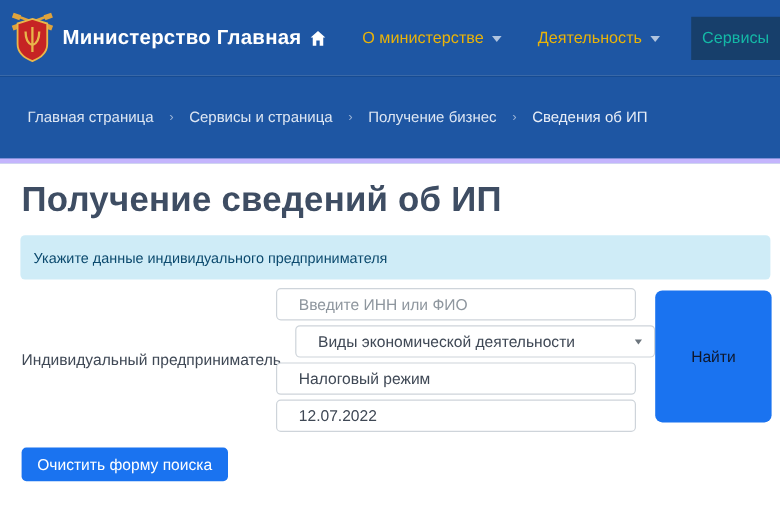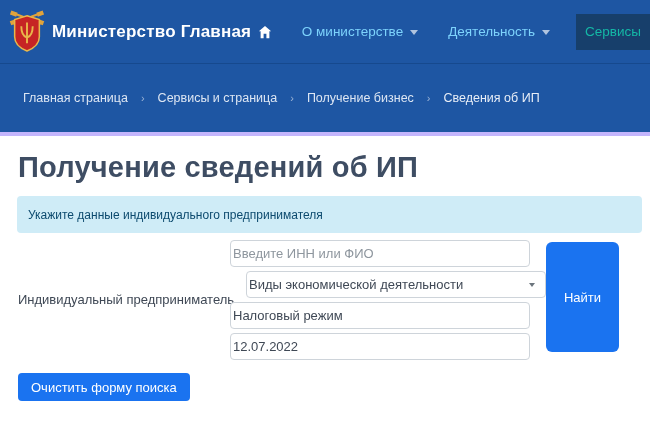--- a/index.html
+++ b/index.html
@@ -12,21 +12,21 @@
     background:#1e56a3; display:flex; align-items:center;
   }
   .brand { position:absolute; left:8px; top:8px; display:flex; align-items:center; }
   .brand-emblem { width:38px; height:46px; margin-right:6px; }
   .brand-text { color:#fff; }
   .brand-title { font-size:17px; font-weight:bold; line-height:19px; letter-spacing:.2px; }
   .brand-subtitle { font-size:9.5px; font-weight:bold; line-height:11px; margin-top:1px; color:#e9eff8; }
 
   .topnav { position:absolute; right:0; top:0; height:63px; display:flex; align-items:center; }
   .nav-item {
-    display:flex; align-items:center; color:#7dd3fc; font-size:13.5px;
+    display:flex; align-items:center; color:#eab308; font-size:13.5px;
     margin-left:30px; cursor:pointer; white-space:nowrap;
   }
   .nav-home { margin-left:0; }
   .nav-item.active {
     background:#173f6b; height:36px; padding:0 9px; margin-left:26px; color:#14b8a6;
   }
   .caret-down {
     width:0; height:0; margin-left:7px; margin-top:2px;
     border-left:4px solid transparent; border-right:4px solid transparent;
     border-top:5px solid rgba(255,255,255,.65);
@@ -54,37 +54,37 @@
     padding-left:11px; font-size:12px; color:#0c4a6e;
   }
 
   .form-label {
     position:absolute; left:18px; top:292px; font-size:13px; color:#3f4855;
   }
 
   .fields-col { position:absolute; left:230px; top:240px; width:300px; }
   .field {
     width:300px; height:27px; border:1px solid #ced4da; border-radius:4px;
-    font-size:13px; padding:0 2px; margin-bottom:4px; background:#fff;
+    font-size:13px; padding:0 18px; margin-bottom:4px; background:#fff;
     font-family:"Liberation Sans", sans-serif; color:#3f4855; display:block;
   }
   input.field { outline:none; }
   input.field::placeholder { color:#8e969e; opacity:1; }
   .select-field {
     position:relative; display:flex; align-items:center; cursor:pointer;margin-left:16px;
   }
   .select-caret {
     position:absolute; right:10px; top:11px; width:0; height:0;
     border-left:3.5px solid transparent; border-right:3.5px solid transparent;
     border-top:4.5px solid #6c757d;
   }
 
   .find-btn {
-    position:absolute; left:546px; top:242px; width:73px; height:110px;
-    background:#1a73f0; border:none; border-radius:6px; color:#ffffff;
+    position:absolute; left:546px; top:242px; width:97px; height:110px;
+    background:#1a73f0; border:none; border-radius:6px; color:#0f172a;
     font-size:13px; font-family:"Liberation Sans", sans-serif; cursor:pointer;
   }
   .clear-btn {
     position:absolute; left:18px; top:373px; height:28px; padding:0 13px;
     background:#1a73f0; border:none; border-radius:4px; color:#fff;
     font-size:13px; font-family:"Liberation Sans", sans-serif; cursor:pointer;
   }
 </style>
 </head>
 <body>

